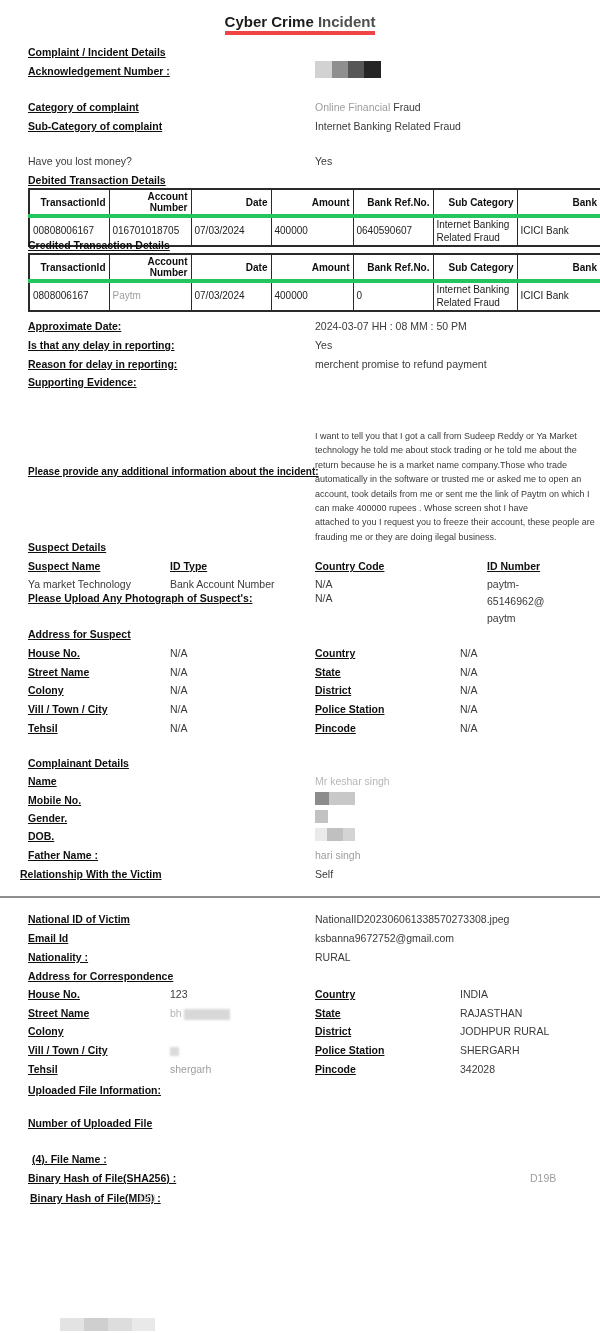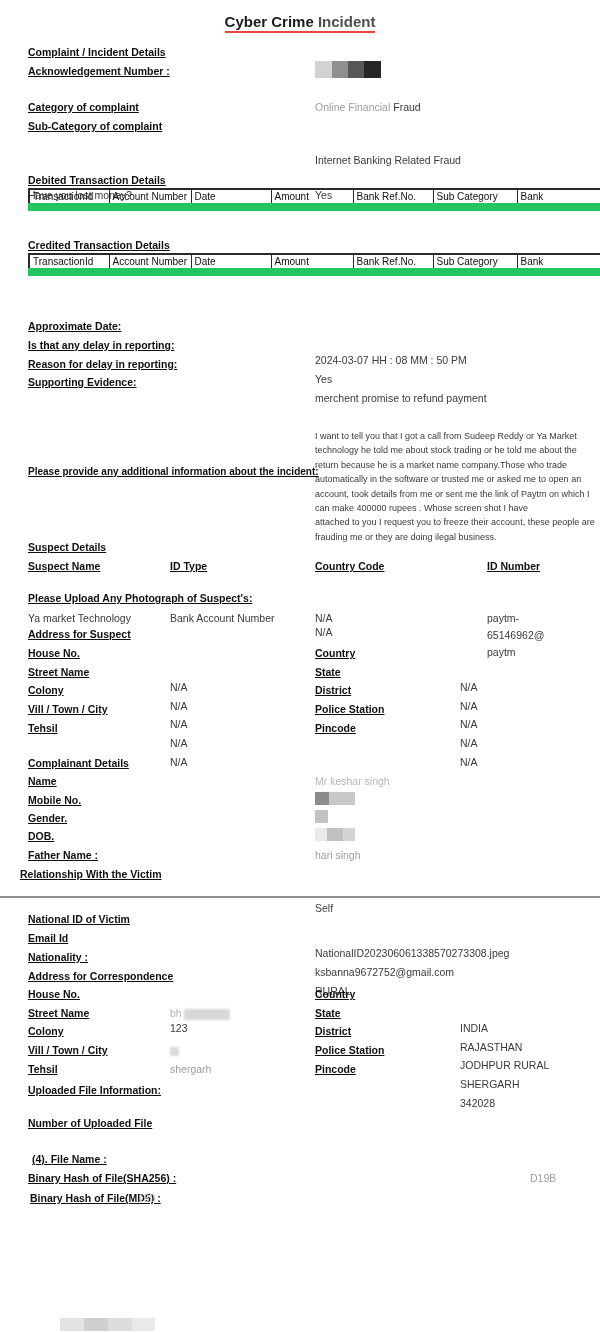--- a/index.html
+++ b/index.html
@@ -2,31 +2,31 @@
 <html><head>
 <meta charset="utf-8">
 <style>
   *{box-sizing:border-box;}
   html,body{margin:0;padding:0;}
   body{width:600px;height:1333px;position:relative;background:#ffffff;
        font-family:"Liberation Sans",sans-serif;color:#1b1b1b;overflow:hidden;}
   .p{position:absolute;font-size:10.5px;line-height:1.2;white-space:nowrap;}
   .b{font-weight:700;color:#0f0f0f;text-decoration:underline;}
   .u{text-decoration:underline;}
-  .v{color:#3a3a3a;margin-top:34px;}
+  .v{color:#3a3a3a;}
   .gy{color:#9d9d9d;}
   .lgy{color:#b6b6b6;}
   .vlgy{color:#c9c9c9;}
   .blur{filter:blur(.4px);}
   .titlebar{position:absolute;left:0;top:13px;width:600px;text-align:center;}
-  .title{display:inline-block;font-size:15px;font-weight:700;border-bottom:2px solid #ef4444;padding-bottom:1px;}
+  .title{display:inline-block;font-size:15px;font-weight:700;border-bottom:4px solid #ef4444;padding-bottom:1px;}
   .title .t2{color:#4e4e4e;}
   table{border-collapse:collapse;table-layout:fixed;width:572px;border:2px solid #2a2a2a;font-size:10px;}
   th,td{border:1px solid #2a2a2a;padding:1px 3px;vertical-align:middle;text-align:left;color:#222;overflow:hidden;}
-  th{font-weight:400;border-bottom:8px solid #22c55e;height:14px;color:#0f0f0f;}
+  th{font-weight:700;border-bottom:4px solid #22c55e;height:14px;color:#0f0f0f;text-align:right;}
   .txn td{height:28px;line-height:1.25;}
   .ev td{height:14px;}
   .twrap{position:absolute;left:28px;}
   .blk{position:absolute;display:flex;}
   .blk div{height:100%;}
   .para{position:absolute;left:315px;top:429px;width:285px;font-size:9px;line-height:14.4px;
         white-space:pre-line;color:#3a3a3a;}
   .hr{position:absolute;left:0;top:896px;width:600px;height:2px;background:#8f8f8f;}
   .blurblock{display:inline-block;background:#d8d8d8;filter:blur(1px);vertical-align:middle;}
 </style>
@@ -72,20 +72,29 @@
       <tbody>
           <tr>
         <th>TransactionId</th>
         <th>Account Number</th>
         <th>Date</th>
         <th>Amount</th>
         <th>Bank Ref.No.</th>
         <th>Sub Category</th>
         <th>Bank</th>
       </tr>
+      <tr>
+        <td>00808006167</td>
+        <td>016701018705</td>
+        <td>07/03/2024</td>
+        <td>400000</td>
+        <td>0640590607</td>
+        <td style="white-space:normal">Internet Banking Related Fraud</td>
+        <td>ICICI Bank</td>
+      </tr>
     </tbody>
       </table>
   </div>
 
   <span class="p b" style="left:28px;top:239px">Credited Transaction Details</span>
   <div class="twrap" style="top:253px">
     <table class="txn">
       <colgroup>
           <col style="width:80px">
           <col style="width:82px">
@@ -97,20 +106,29 @@
         </colgroup>
       <tbody>
           <tr>
         <th>TransactionId</th>
         <th>Account Number</th>
         <th>Date</th>
         <th>Amount</th>
         <th>Bank Ref.No.</th>
         <th>Sub Category</th>
         <th>Bank</th>
+      </tr>
+      <tr>
+        <td>0808006167</td>
+        <td class="gy">Paytm</td>
+        <td>07/03/2024</td>
+        <td>400000</td>
+        <td>0</td>
+        <td style="white-space:normal">Internet Banking Related Fraud</td>
+        <td>ICICI Bank</td>
       </tr>
     </tbody>
       </table>
   </div>
 
   <span class="p b" style="left:28px;top:320px">Approximate Date:</span>
   <span class="p v" style="left:315px;top:320px">2024-03-07 HH : 08 MM : 50  PM</span>
   <span class="p b" style="left:28px;top:339px">Is that any delay in reporting:</span>
   <span class="p v" style="left:315px;top:339px">Yes</span>
   <span class="p b" style="left:28px;top:358px">Reason for delay in reporting:</span>

